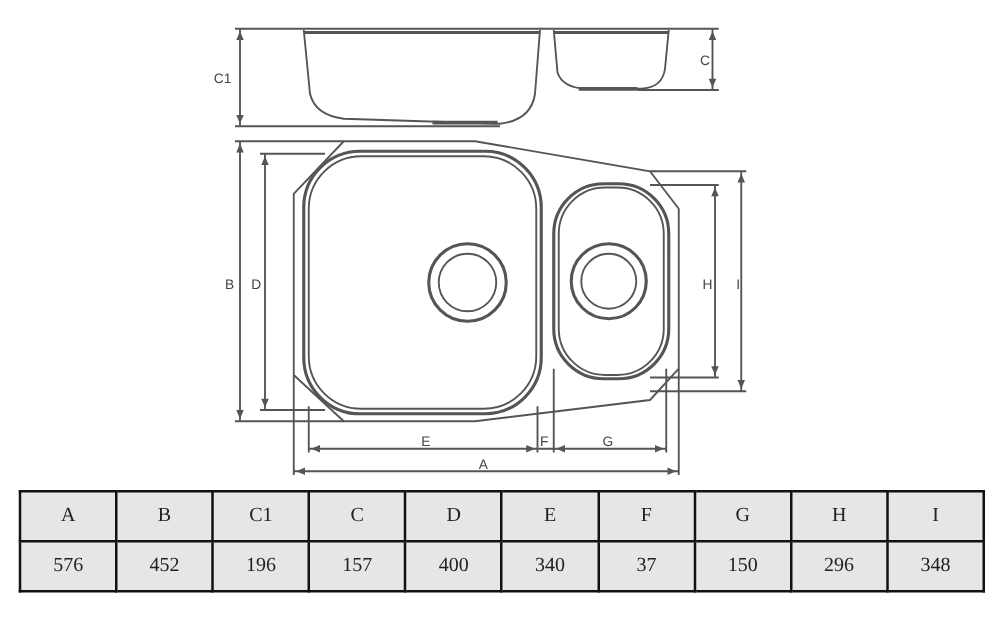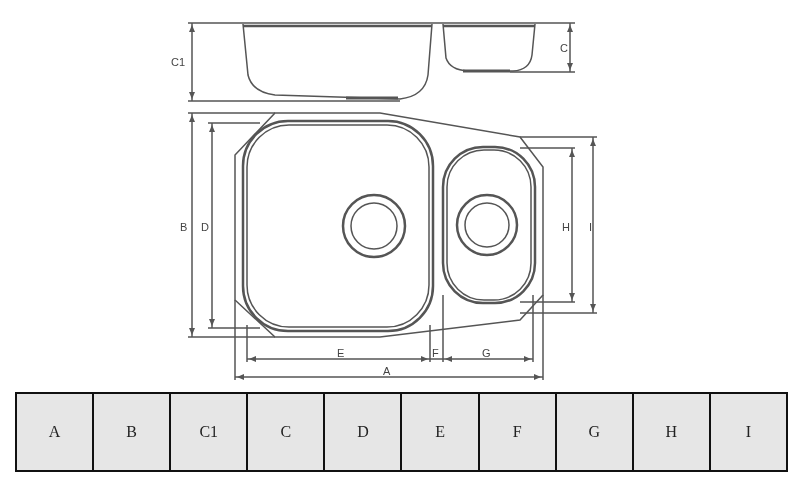--- a/index.html
+++ b/index.html
@@ -124,14 +124,26 @@
     <td>B</td>
     <td>C1</td>
     <td>C</td>
     <td>D</td>
     <td>E</td>
     <td>F</td>
     <td>G</td>
     <td>H</td>
     <td>I</td>
   </tr>
+  <tr>
+    <td>576</td>
+    <td>452</td>
+    <td>196</td>
+    <td>157</td>
+    <td>400</td>
+    <td>340</td>
+    <td>37</td>
+    <td>150</td>
+    <td>296</td>
+    <td>348</td>
+  </tr>
 </tbody>
   </table>
 
 </body></html>

